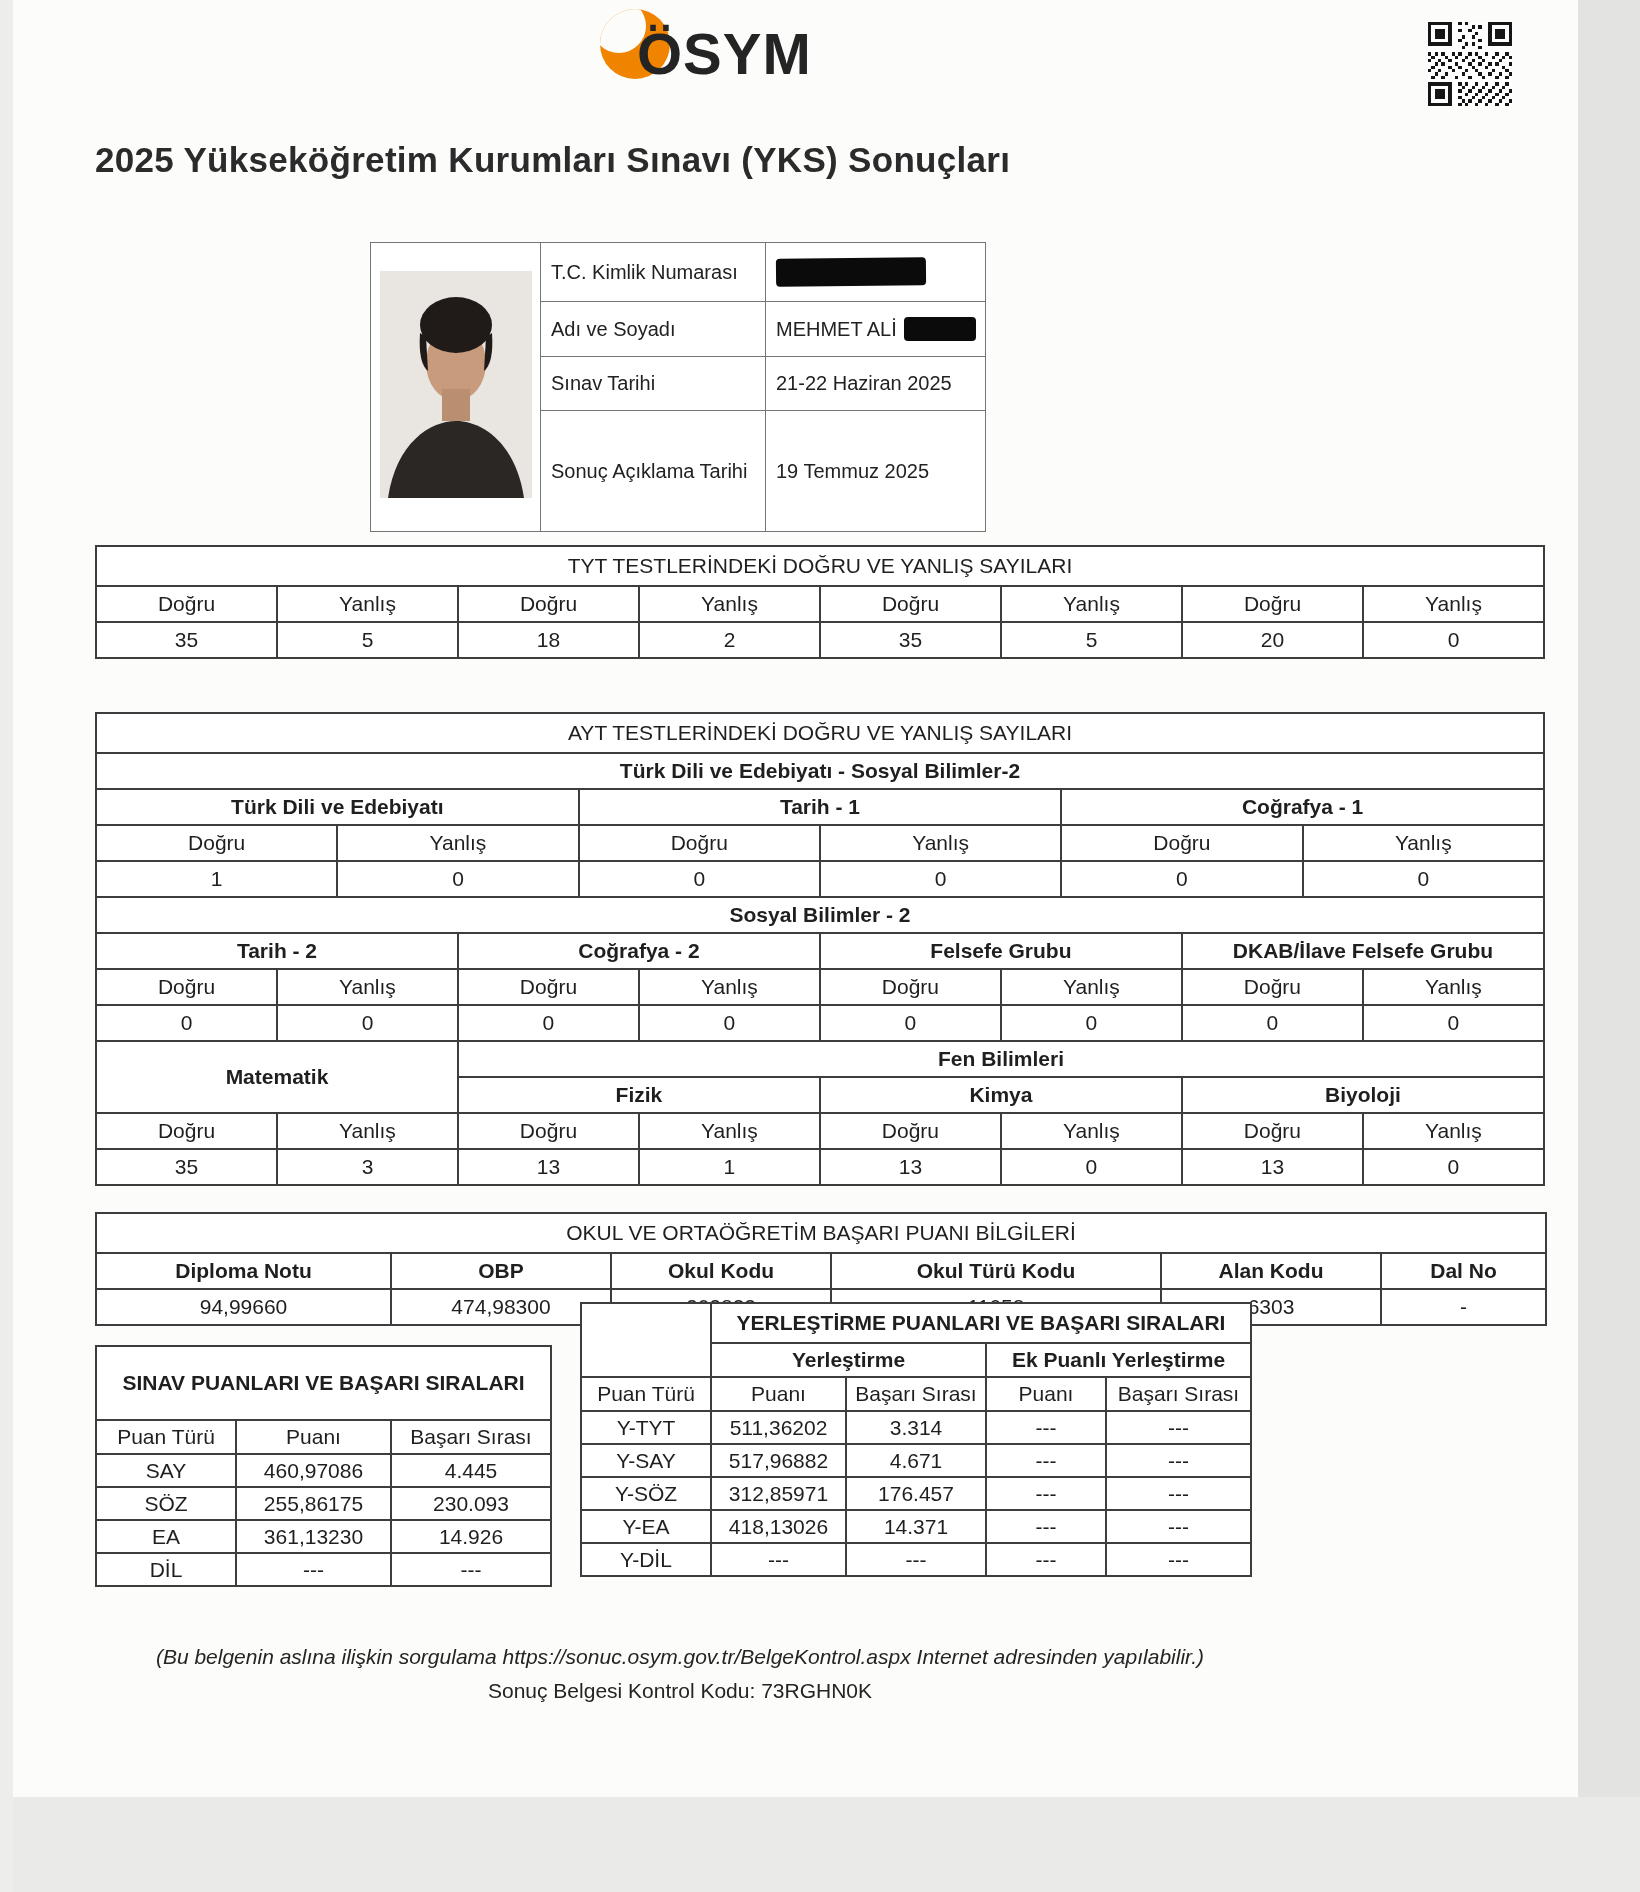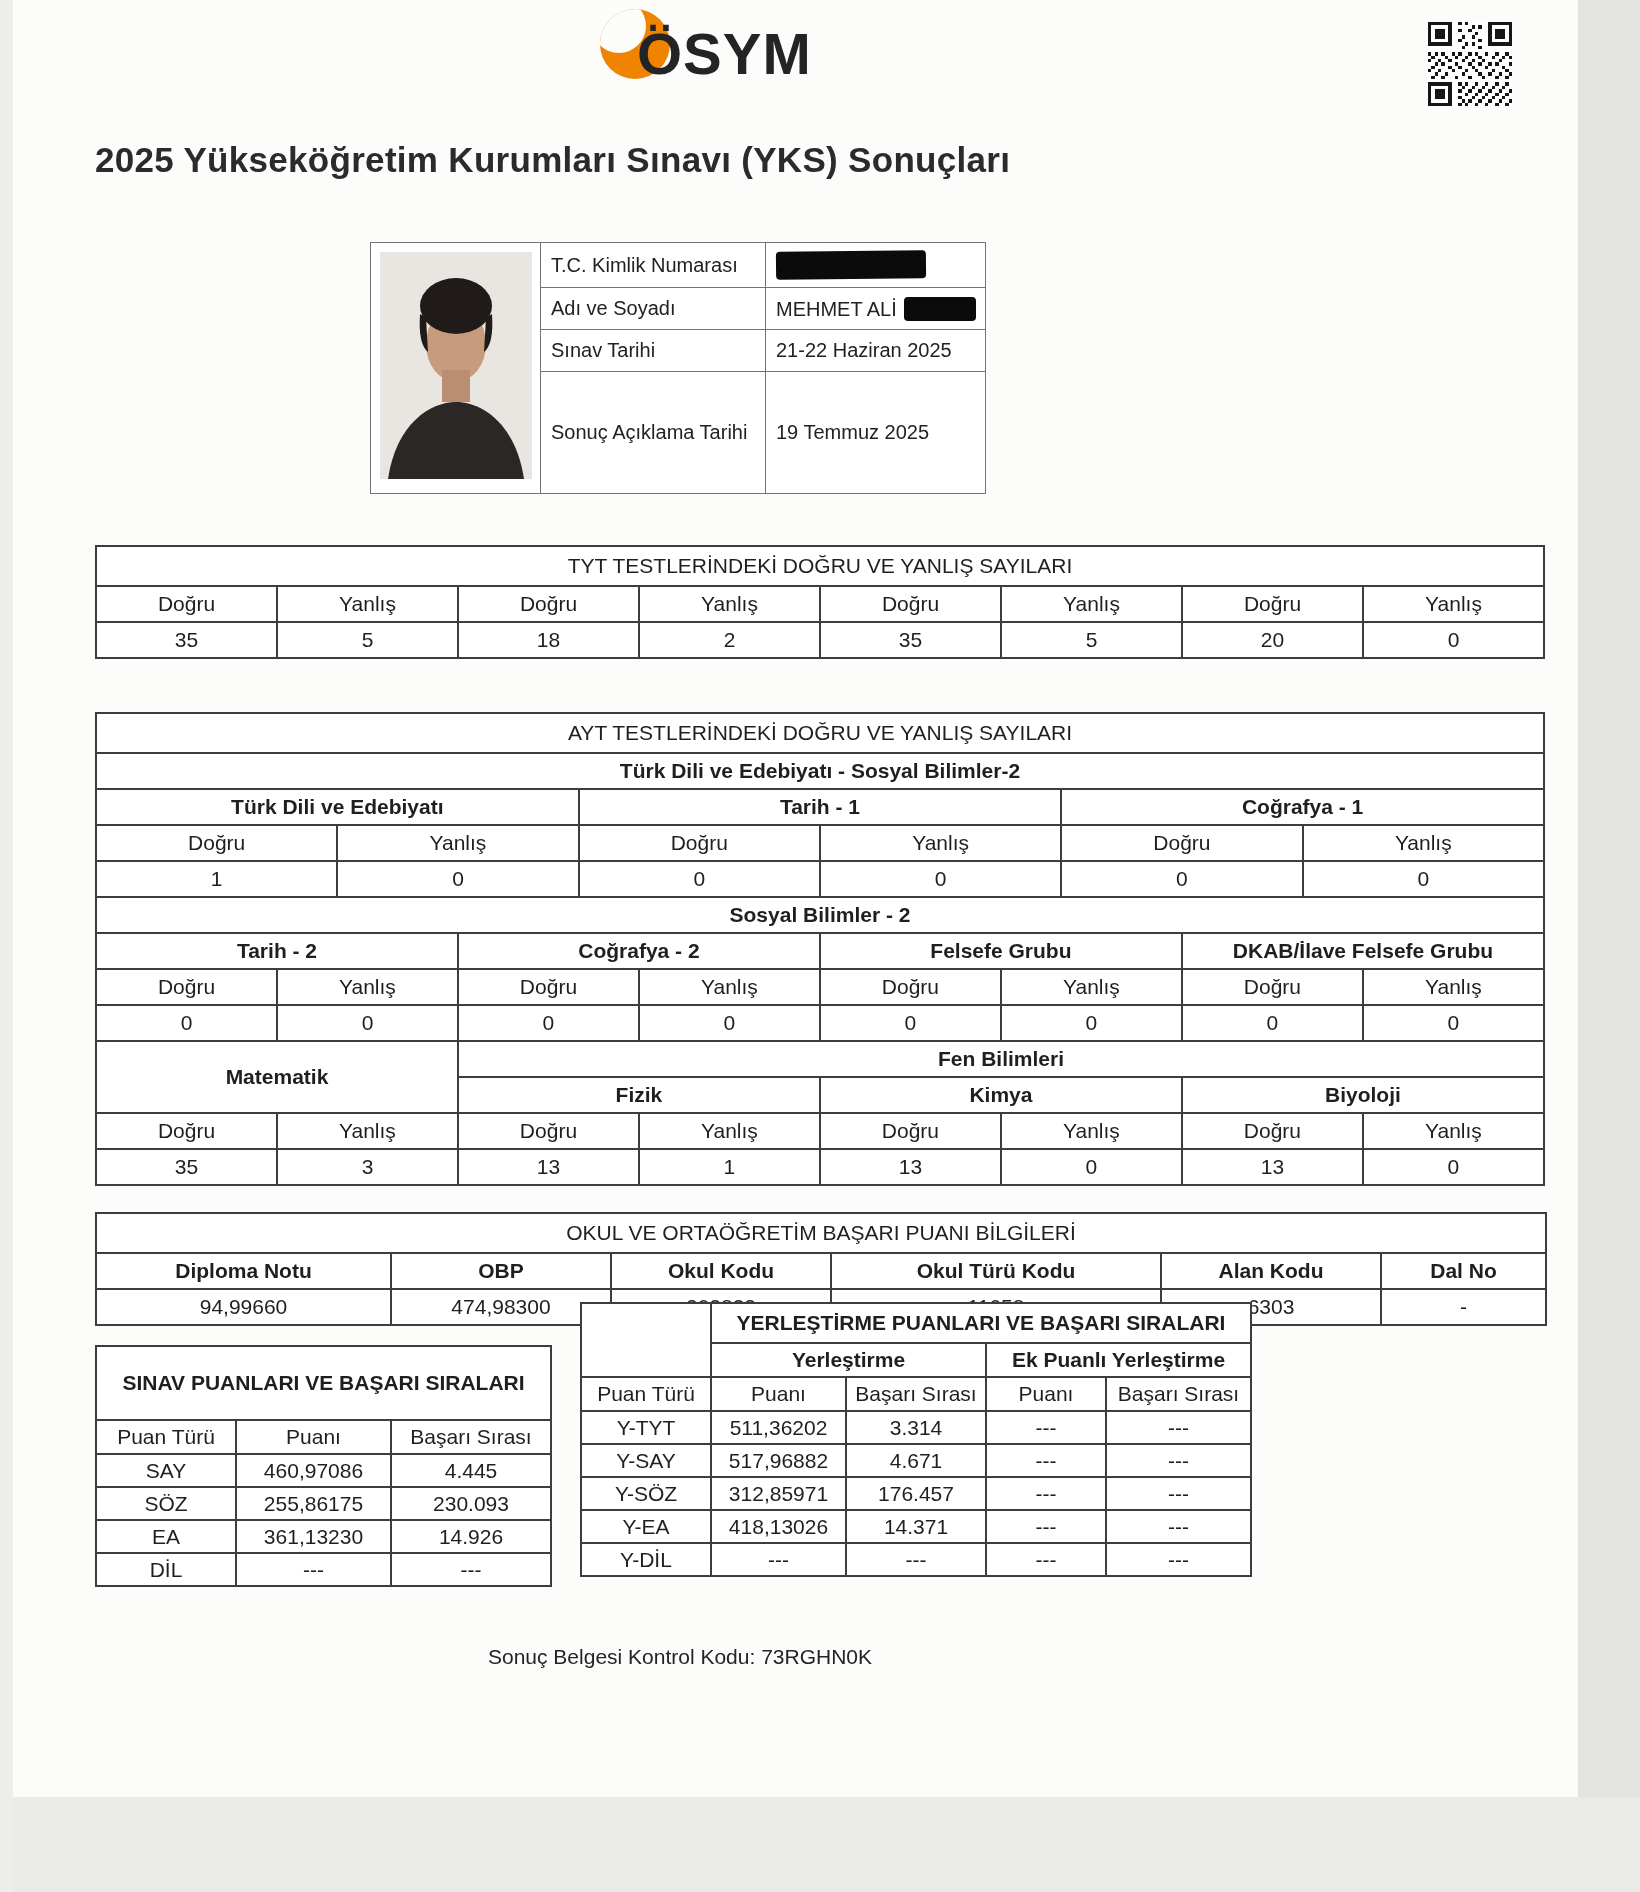--- a/index.html
+++ b/index.html
@@ -18,21 +18,21 @@
   .logo-text{position:absolute;left:37px;top:14px;font-size:58px;font-weight:bold;color:#242424;letter-spacing:1px}
 
   
   #qr{position:absolute;left:1428px;top:22px;width:84px;height:84px}
 
   
   #page-title{position:absolute;left:95px;top:140px;width:1170px;text-align:left;font-size:35px;font-weight:bold;color:#2b2b2b;letter-spacing:.3px}
 
   
   #identity{position:absolute;left:370px;top:242px;width:615px;border-collapse:collapse;table-layout:fixed;background:#fff}
-  #identity td{border:1px solid #757575;font-size:20px;text-align:left;vertical-align:middle;padding:8px 10px;white-space:nowrap;overflow:hidden}
+  #identity td{border:1px solid #757575;font-size:20px;text-align:left;vertical-align:middle;padding:15px 10px;white-space:nowrap;overflow:hidden}
   #identity .id-r1{height:42px}
   #identity .id-r4{height:121px}
   #identity .photo-cell{padding:9px;text-align:center;vertical-align:middle}
   .redact{background:#0b0b0b;border-radius:4px;display:inline-block}
   #redact-kimlik{width:150px;height:28px;vertical-align:middle;transform:rotate(-.6deg)}
   #redact-name{width:72px;height:24px;margin-left:7px;vertical-align:-5px}
 
   
   .doc-table{position:absolute;border-collapse:collapse;table-layout:fixed;background:#fff}
   .doc-table td{border:2px solid #3d3d3d;text-align:center;vertical-align:middle;font-size:21px;color:#1f1f1f;padding:1px 4px;white-space:nowrap;overflow:hidden}
@@ -364,14 +364,15 @@
     <td>Y-DİL</td>
     <td>---</td>
     <td>---</td>
     <td>---</td>
     <td>---</td>
   </tr>
 </tbody>
   </table>
 
 <div id="footer">
+  <div class="f1">(Bu belgenin aslına ilişkin sorgulama https://sonuc.osym.gov.tr/BelgeKontrol.aspx Internet adresinden yapılabilir.)</div>
   <div class="f2">Sonuç Belgesi Kontrol Kodu: 73RGHN0K</div>
 </div>
 
 </body></html>

